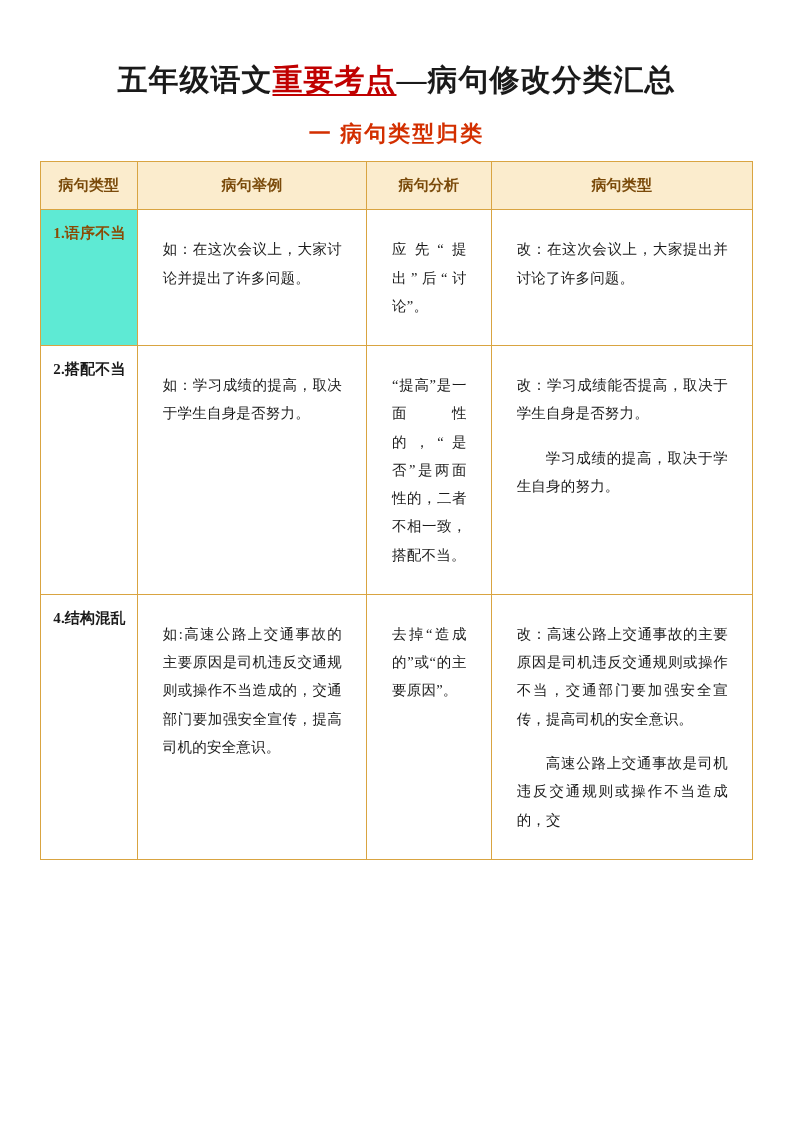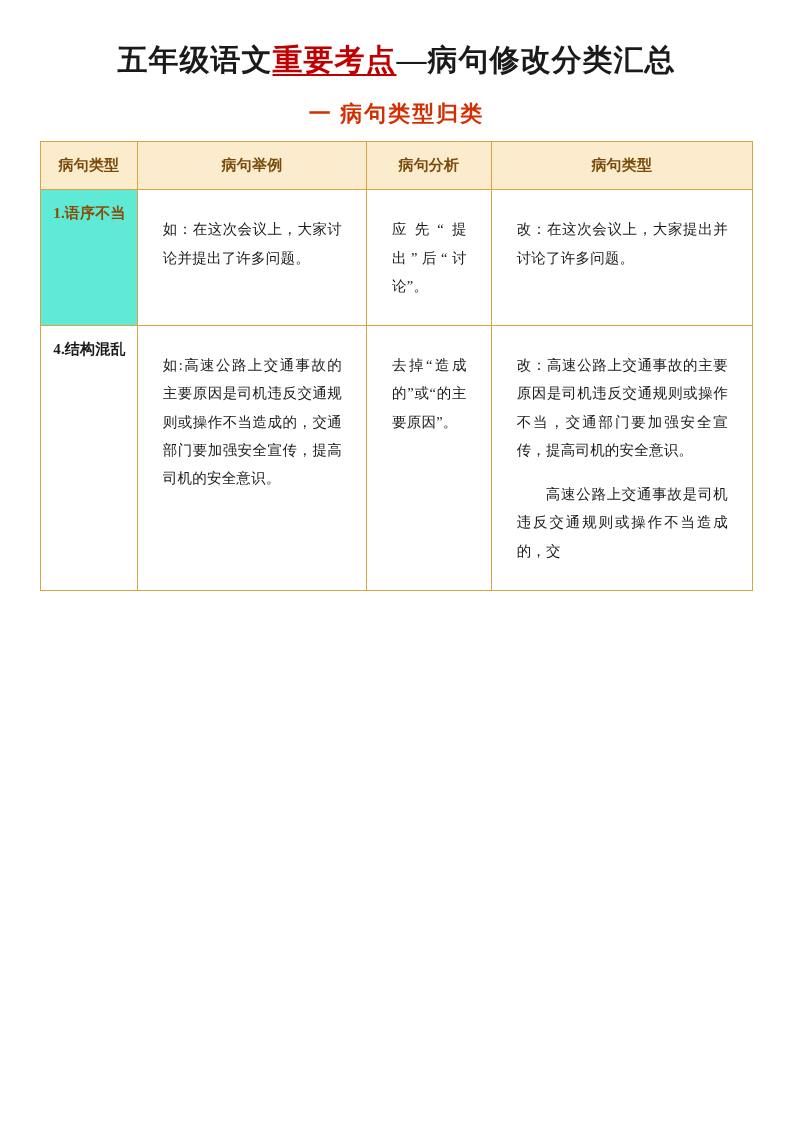--- a/index.html
+++ b/index.html
@@ -20,21 +20,21 @@
     height: 1122px;
     box-sizing: border-box;
     padding: 30px 40px 0 40px;
   }
   
   .title {
     text-align: center;
     font-size: 30px;
     font-weight: bold;
     letter-spacing: 1px;
-    margin: 10px 0 18px 0;
+    margin: 30px 0 18px 0;
     white-space: nowrap;
   }
   .title .plain { color: #1a1a1a; }
   .title .hl {
     color: #c00000;
     text-decoration: underline;
     text-decoration-thickness: 2px;
     text-underline-offset: 4px;
   }
   
@@ -143,20 +143,33 @@
             <div class="para">如：在这次会议上，大家讨论并提出了许多问题。</div>
           </td>
           <td class="body-cell">
             <div class="para">应先“提出”后“讨论”。</div>
           </td>
           <td class="body-cell">
             <div class="para">改：在这次会议上，大家提出并讨论了许多问题。</div>
           </td>
         </tr>
         <tr>
+          <td class="type-cell plain">2.搭配不当</td>
+          <td class="body-cell">
+            <div class="para">如：学习成绩的提高，取决于学生自身是否努力。</div>
+          </td>
+          <td class="body-cell">
+            <div class="para">“提高”是一面性的，“是否”是两面性的，二者不相一致，搭配不当。</div>
+          </td>
+          <td class="body-cell">
+            <div class="para">改：学习成绩能否提高，取决于学生自身是否努力。</div>
+            <div class="para indent">学习成绩的提高，取决于学生自身的努力。</div>
+          </td>
+        </tr>
+        <tr>
           <td class="type-cell plain">4.结构混乱</td>
           <td class="body-cell">
             <div class="para">如:高速公路上交通事故的主要原因是司机违反交通规则或操作不当造成的，交通部门要加强安全宣传，提高司机的安全意识。</div>
           </td>
           <td class="body-cell">
             <div class="para">去掉“造成的”或“的主要原因”。</div>
           </td>
           <td class="body-cell">
             <div class="para">改：高速公路上交通事故的主要原因是司机违反交通规则或操作不当，交通部门要加强安全宣传，提高司机的安全意识。</div>
             <div class="para indent">高速公路上交通事故是司机违反交通规则或操作不当造成的，交</div>

